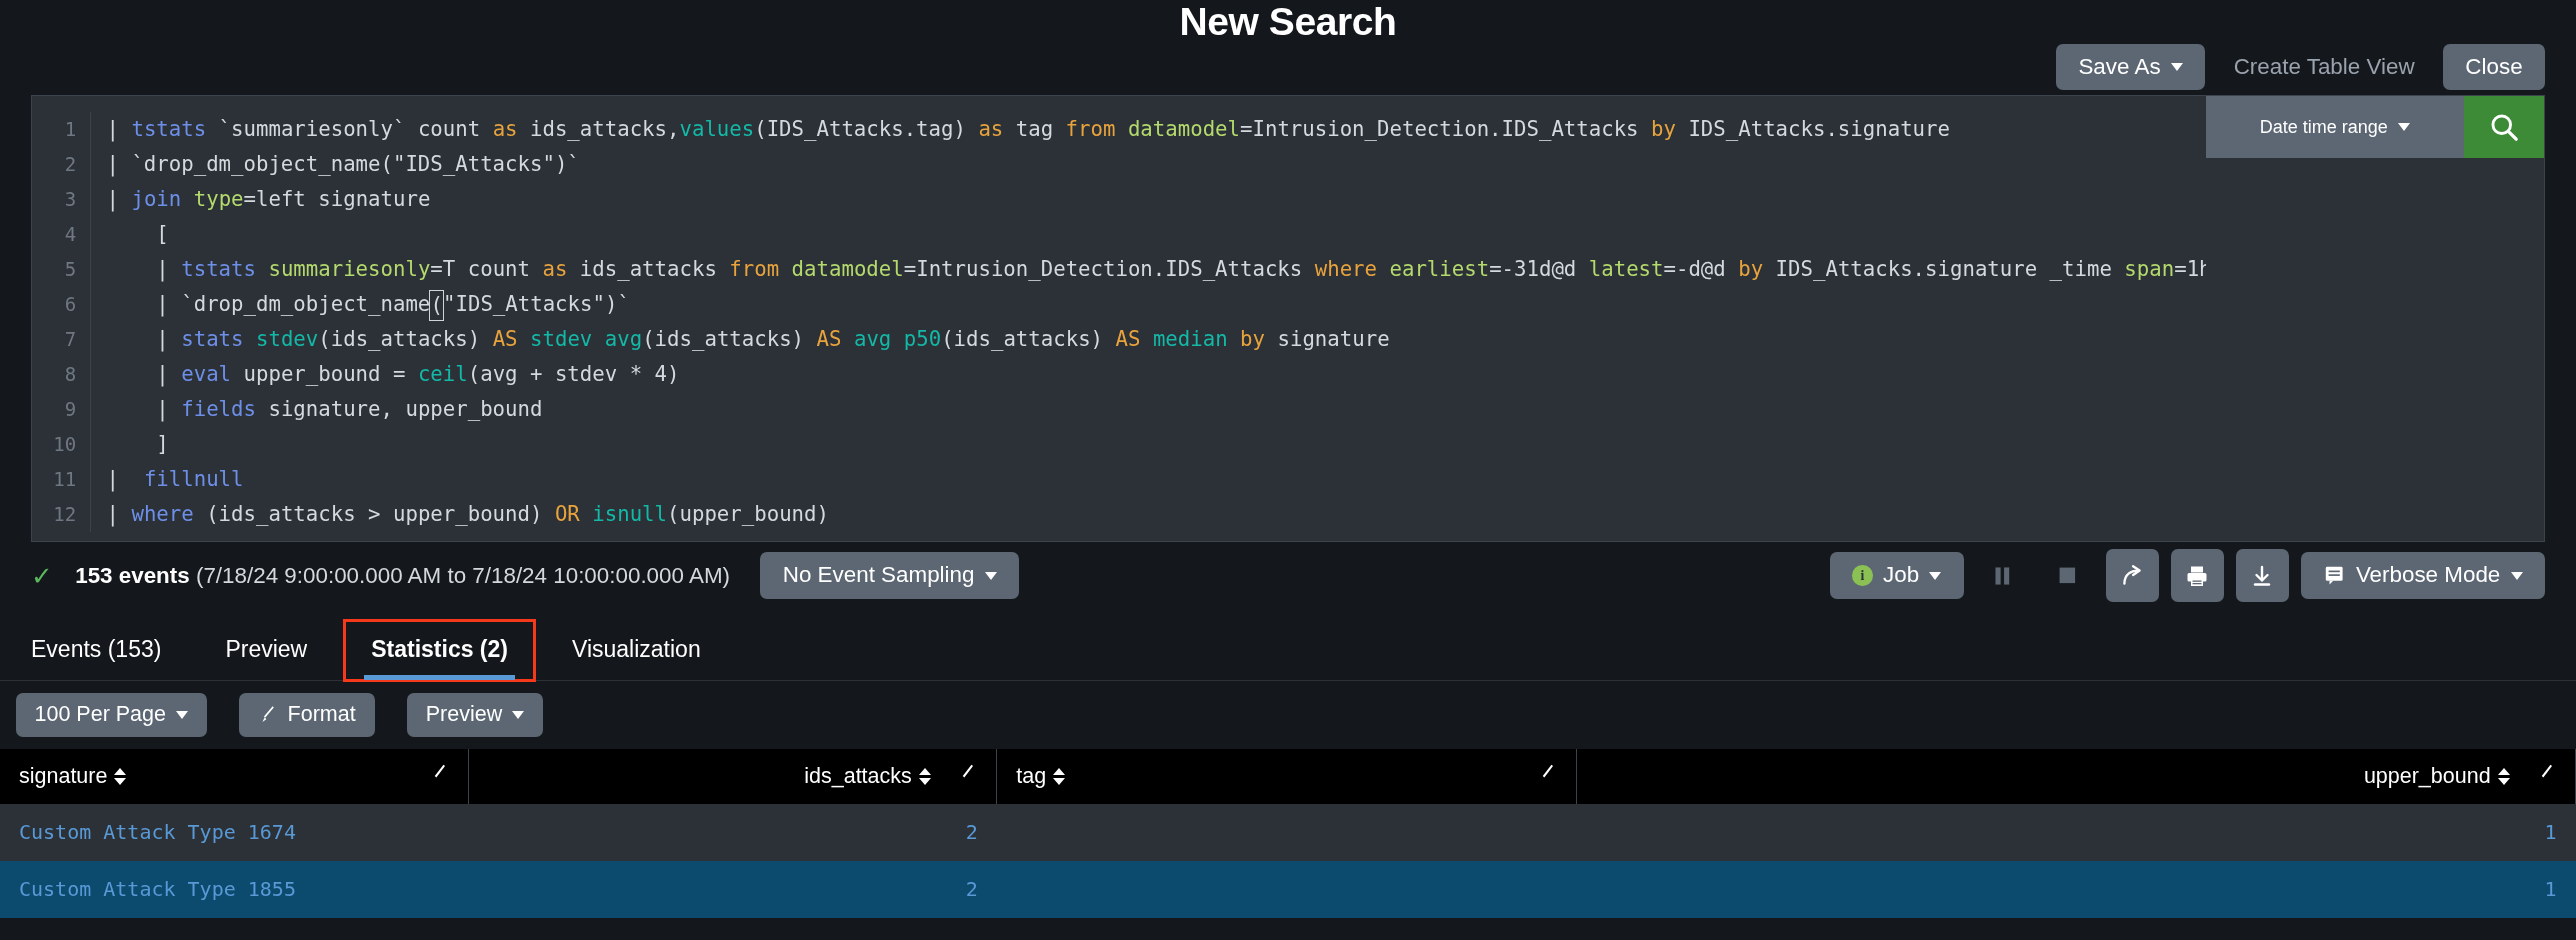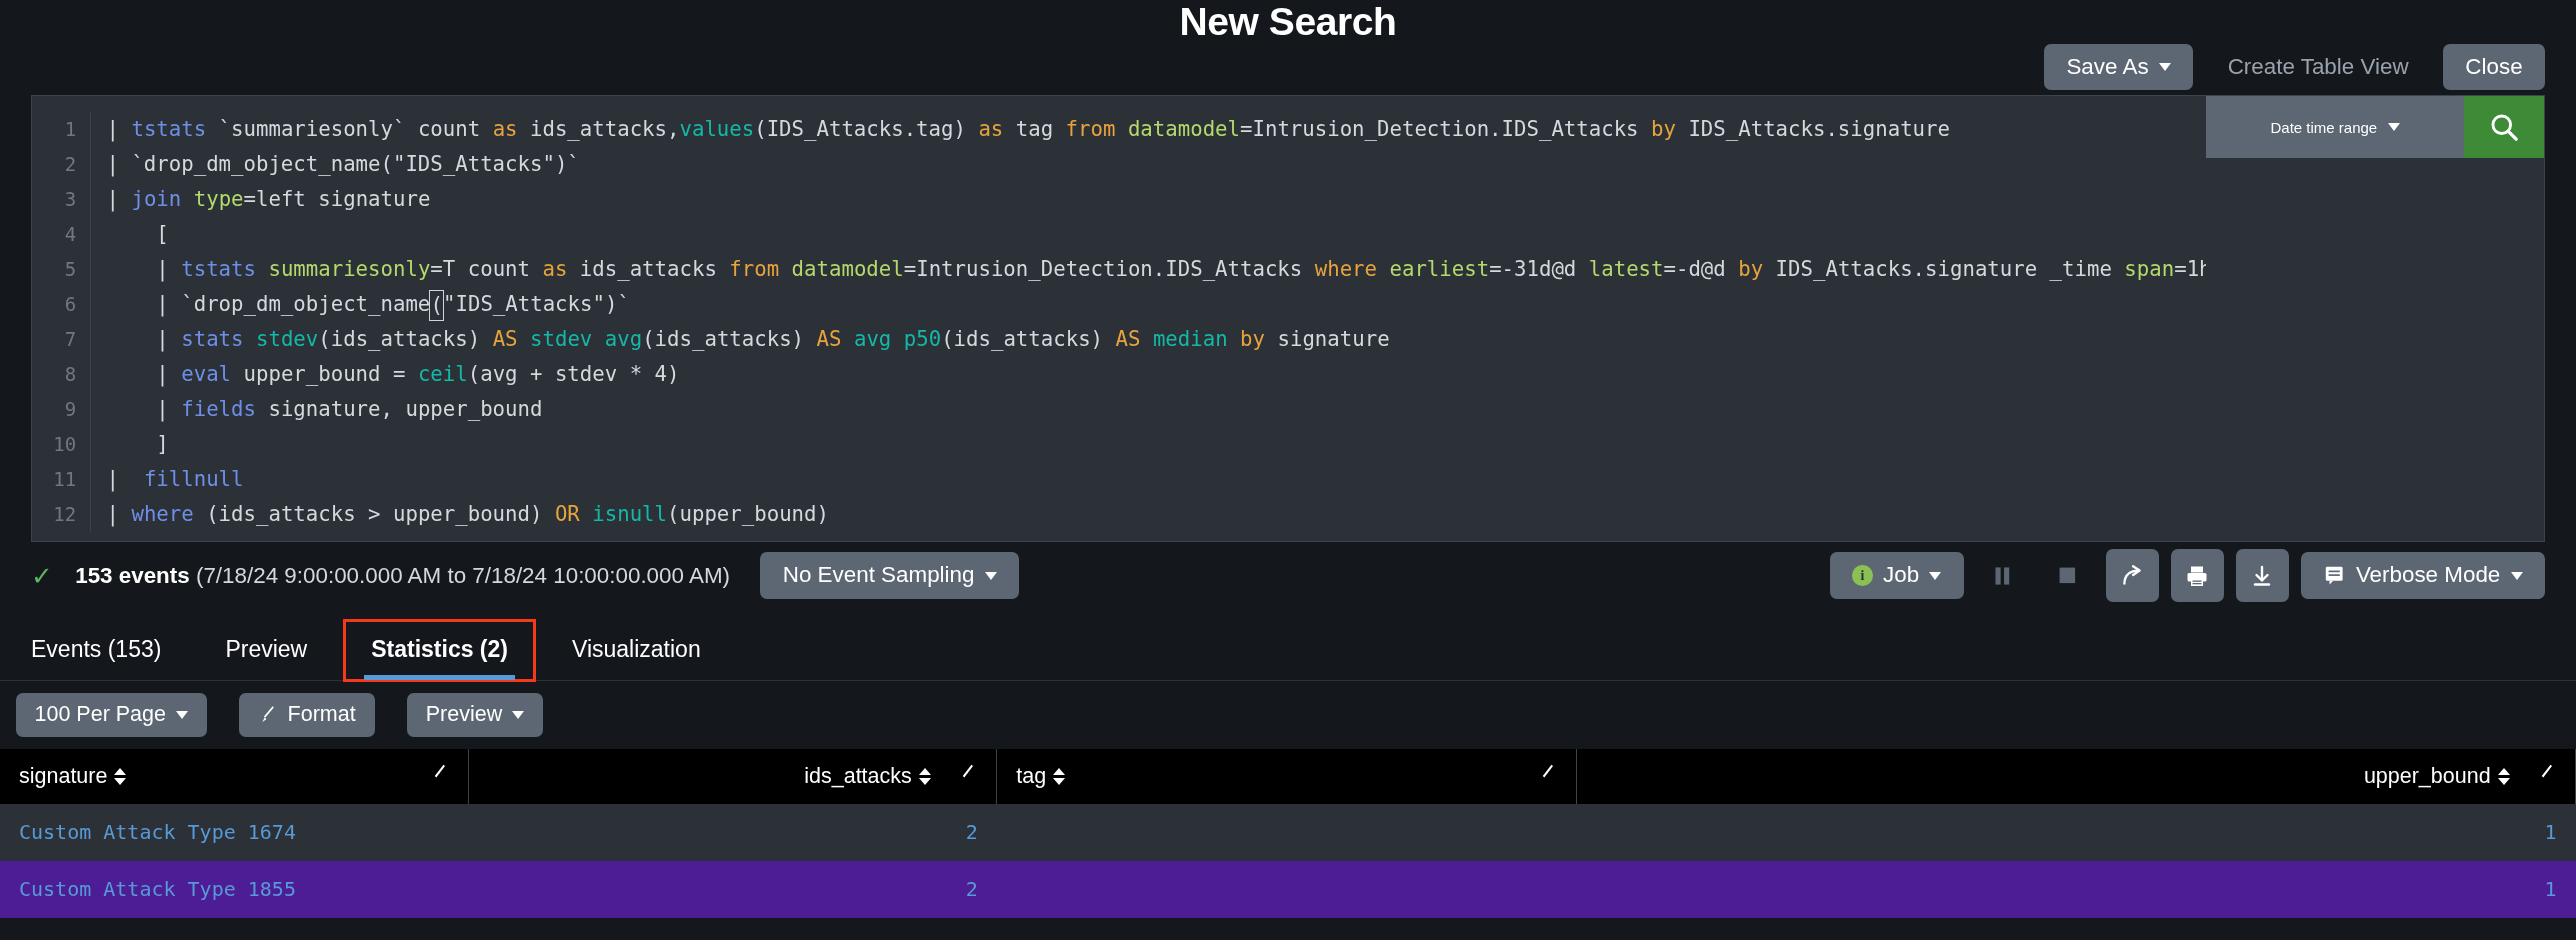--- a/index.html
+++ b/index.html
@@ -21,21 +21,21 @@
     flex-direction: column;
   }
   .page-title {
     font-size: 39px;
     font-weight: bold;
     letter-spacing: -0.4px;
     color: #ffffff;
   }
   .header-actions {
     margin-left: auto;
-    display: flex; align-items: center; gap: 12px;
+    display: flex; align-items: center; gap: 6px;
   }
   .btn {
     background: #5c6773;
     color: #ffffff;
     border: none;
     border-radius: 6.9px;
     font-family: "Liberation Sans", sans-serif;
     font-size: 22.4px;
     padding: 12px 22.4px;
     cursor: pointer;
@@ -117,21 +117,21 @@
     display: flex; align-items: flex-start;
     justify-content: center;
     padding-top: 0;
     height: 62px;
     align-self: flex-start;
   }
   .time-btn {
     background: transparent;
     color: #fff;
     border: none;
-    font-size: 15px;
+    font-size: 18px;
     font-family: "Liberation Sans", sans-serif;
     height: 62px;
     display: flex; align-items: center; gap: 10.3px;
     cursor: pointer;
     padding: 0 17px;
     width: 100%;
     justify-content: center;
   }
   .search-go {
     width: 80px; min-width: 80px;
@@ -256,21 +256,21 @@
   .th-right .pencil { margin-left: 12px; }
   .table td {
     font-family: "DejaVu Sans Mono", monospace;
     font-size: 20px;
     color: #5899d6;
     height: 57px;
     padding: 0 19px;
     vertical-align: middle;
   }
   .table tr.odd td  { background: #2b3137; }
-  .table tr.even td { background: #4c1d95; }
+  .table tr.even td { background: #0c4a6e; }
   .td-right { text-align: right; }
   .td-left { text-align: left; }
   .cell-link { cursor: pointer; }
 </style>
 </head>
 <body>
 
 <div class="header">
   <div class="page-title">New Search</div>
   <div class="header-actions">

